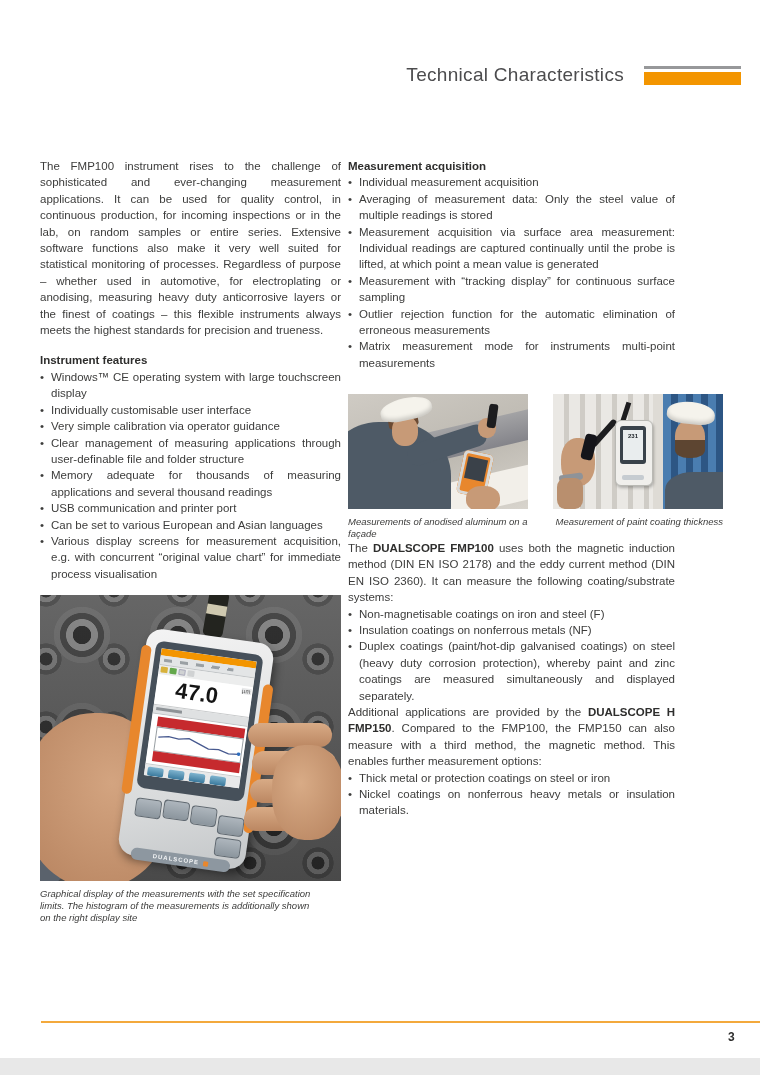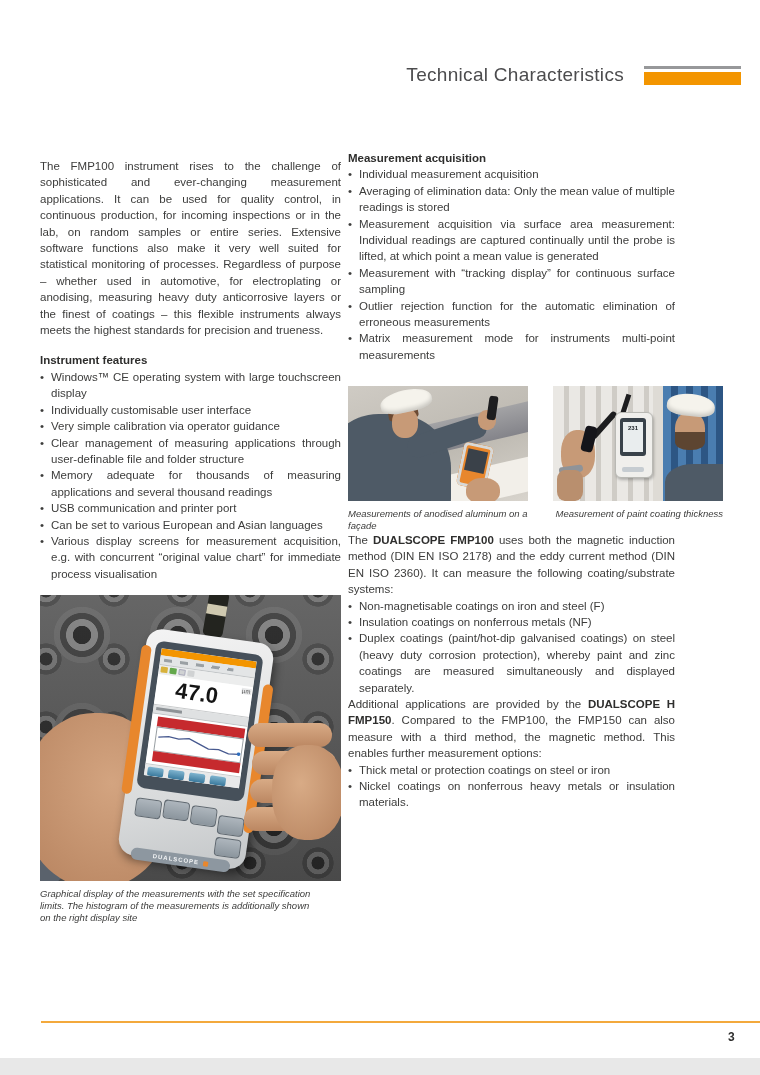--- a/index.html
+++ b/index.html
@@ -9,21 +9,21 @@
     margin:0 auto;
   }
   
   .header{position:absolute;top:64px;left:0;width:741px;display:flex;justify-content:flex-end;align-items:center;gap:20px;}
   .page-title{font-size:19px;font-weight:400;color:#4c4c4e;letter-spacing:.3px;margin:0;}
   .header-tab{width:97px;display:flex;flex-direction:column;}
   .tab-gray{height:3px;background:#97989a;margin-bottom:3px;}
   .tab-orange{height:13px;background:#f39500;}
   
   .col-left{position:absolute;left:40px;top:158px;width:301px;}
-  .col-right{position:absolute;left:348px;top:150px;width:327px;}
+  .col-right{position:absolute;left:348px;top:158px;width:327px;}
   p.body{font-size:11.5px;line-height:16.4px;text-align:justify;margin:0;}
   h3.sec{font-size:11.5px;line-height:16.4px;font-weight:700;margin:14px 0 0;color:#2e2e2d;}
   h3.first{margin-top:0;}
   ul.blist{margin:0;padding:0;list-style:none;}
   ul.blist li{font-size:11.5px;line-height:16.4px;text-align:justify;position:relative;padding-left:11px;}
   ul.blist li::before{content:"\2022";position:absolute;left:0;top:0;}
   .caption{font-style:italic;font-size:9.5px;line-height:11.8px;margin:7px 0 0;color:#3c3c3b;}
   .p-gap{margin-top:22px;}
   .p-gap2{margin-top:21px;}
   b{font-weight:700;color:#2e2e2d;}
@@ -214,21 +214,21 @@
       </div>
       <div class="fist"></div>
     </div>
     <p class="caption" style="width:282px;">Graphical display of the measurements with the set specification limits. The histogram of the measurements is additionally shown on the right display site</p>
   </div>
 
   <div class="col-right">
     <h3 class="sec first">Measurement acquisition</h3>
     <ul class="blist">
       <li>Individual measurement acquisition</li>
-      <li>Averaging of elimination data: Only the mean value of multiple readings is stored</li>
+      <li>Averaging of measurement data: Only the steel value of multiple readings is stored</li>
       <li>Measurement acquisition via surface area measurement: Individual readings are captured continually until the probe is lifted, at which point a mean value is generated</li>
       <li>Measurement with “tracking display” for continuous surface sampling</li>
       <li>Outlier rejection function for the automatic elimination of erroneous measurements</li>
       <li>Matrix measurement mode for instruments multi-point measurements</li>
     </ul>
 
     <div class="photo-row">
       <div class="photo photo1">
         <div class="beam"></div>
         <div class="soffit"></div>

